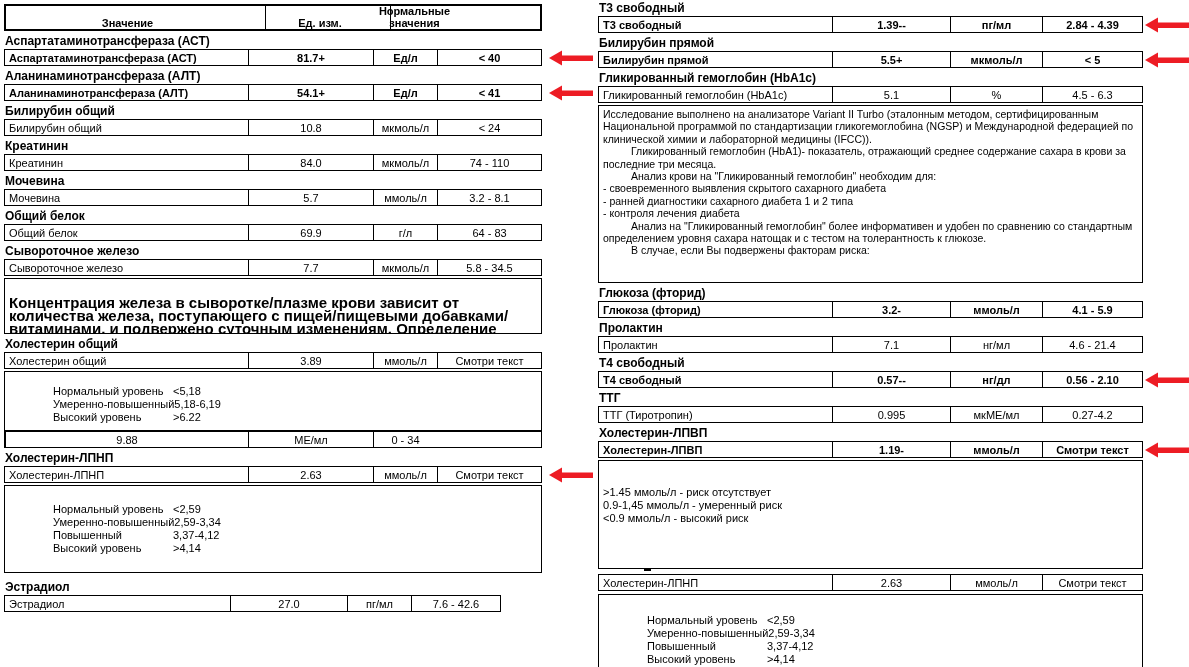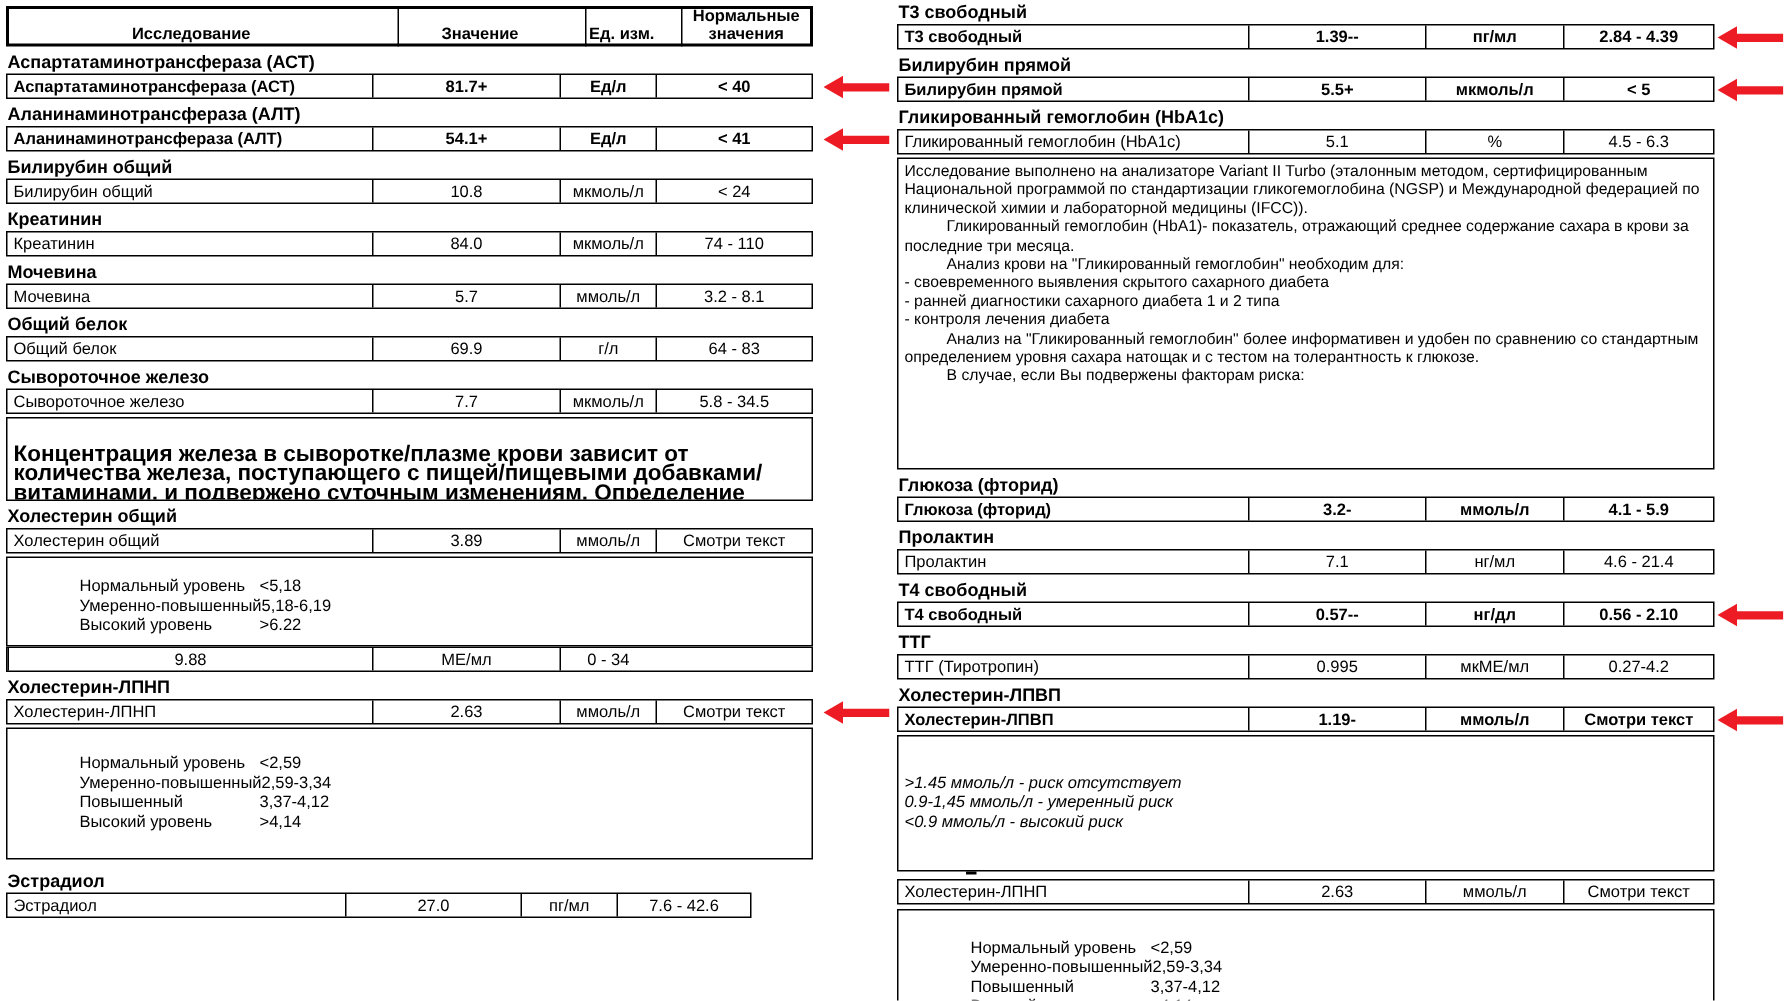--- a/index.html
+++ b/index.html
@@ -44,35 +44,34 @@
   .column-left .arrow{right:-51px;}
   .column-right .arrow{right:-46px;}
 
   .note{
     border:1.5px solid #000;box-sizing:border-box;margin-top:2px;
     font-size:11px;line-height:13px;padding:2px 4px;overflow:hidden;background:#fff;
   }
   .note--iron{height:56px;padding-top:18px;font-size:15px;line-height:12.9px;font-weight:bold;}
   .note--chol-total{height:60px;padding-top:13px;}
   .note--lpnp-left{height:88px;padding-top:17px;}
-  .note--hba1c{height:208px;font-size:10.5px;line-height:12.4px;padding-top:2px;}
-  .note--lpvp{height:91px;padding-top:25px;font-style:italic;}
+  .note--hba1c{height:178px;font-size:10.5px;line-height:12.4px;padding-top:2px;}
+  .note--lpvp{height:109px;padding-top:25px;}
   .note--lpnp-right{height:74px;padding-top:19px;margin-top:3px;}
   .para{margin:0;}
   .para.indent{text-indent:28px;}
   .pair-label{display:inline-block;min-width:120px;padding-left:44px;}
   .cont-box{height:22px;border:1.5px solid #000;box-sizing:border-box;margin-top:3px;background:#fff;}
   .dash{width:7px;height:2px;background:#000;margin:0 0 3px 46px;}
 </style>
 </head>
 <body>
 
 <div class="column column-left" id="col-left">
   <div class="thead">
-    <div class="th">Исследование</div>
     <div class="th">Значение</div>
     <div class="th">Ед. изм.</div>
     <div class="th">Нормальные значения</div>
   </div>
 <div class="section">
       <div class="section-title">Аспартатаминотрансфераза (АСТ)</div>
       <div class="row-wrap">
         <div class="row g-left flagged">
           <div class="cell name">Аспартатаминотрансфераза (АСТ)</div>
           <div class="cell value">81.7+</div>

